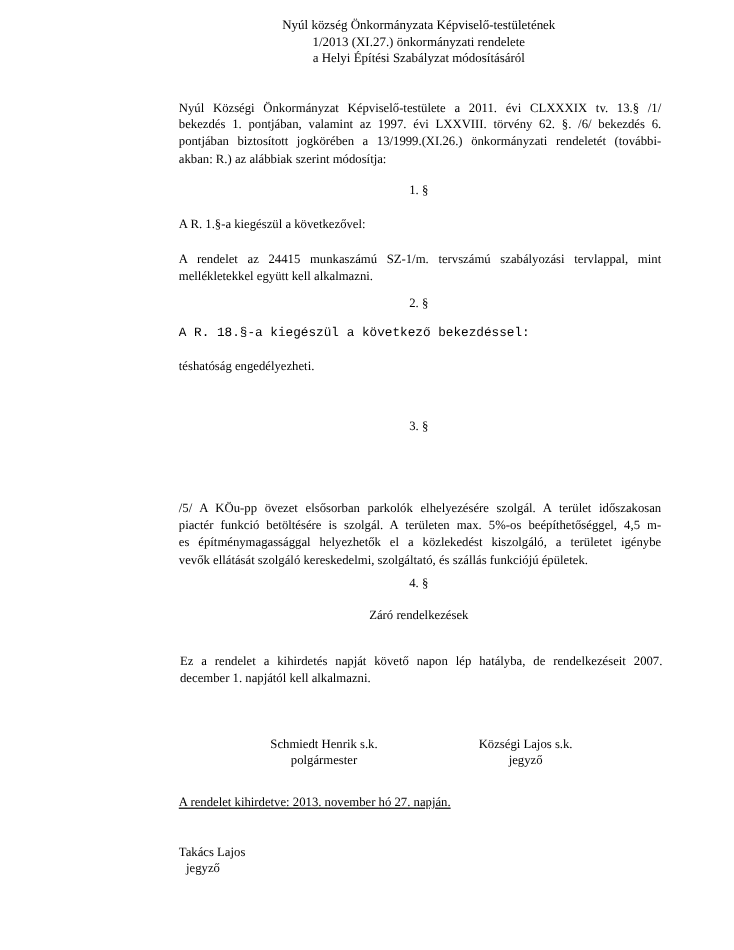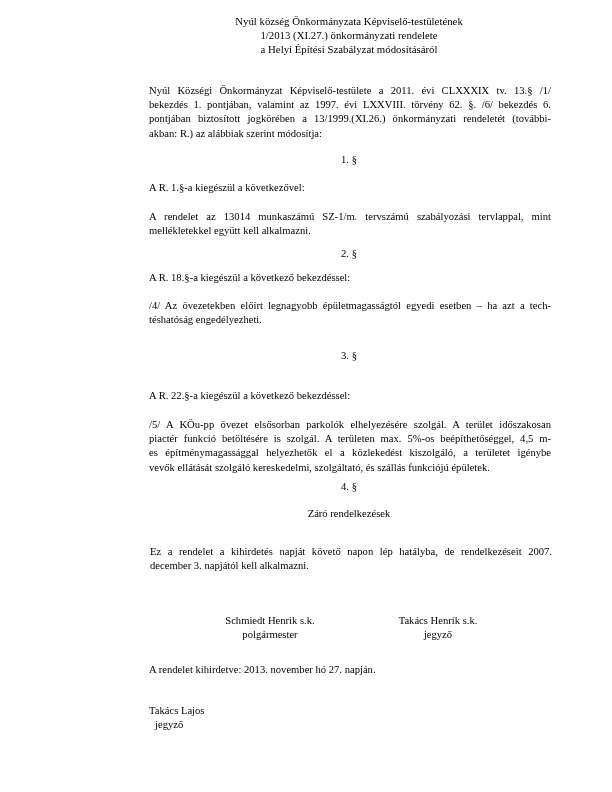--- a/index.html
+++ b/index.html
@@ -28,56 +28,54 @@
   <div class="para" style="top:84px;">
     <span class="line">Nyúl Községi Önkormányzat Képviselő-testülete a 2011. évi CLXXXIX tv. 13.§ /1/</span>
     <span class="line">bekezdés 1. pontjában, valamint az 1997. évi LXXVIII. törvény 62. §. /6/ bekezdés 6.</span>
     <span class="line">pontjában biztosított jogkörében a 13/1999.(XI.26.) önkormányzati rendeletét (további-</span>
     <span class="line last">akban: R.) az alábbiak szerint módosítja:</span>
   </div>
 
   <div class="center" style="top:154px;">1.  §</div>
   <div class="left" style="top:182px;text-align:right;">A R. 1.§-a kiegészül a következővel:</div>
   <div class="para" style="top:210px;">
-    <span class="line">A rendelet az 13014 munkaszámú SZ-1/m. tervszámú szabályozási tervlappal, mint</span>
+    <span class="line">A rendelet az 24415 munkaszámú SZ-1/m. tervszámú szabályozási tervlappal, mint</span>
     <span class="line last">mellékletekkel együtt kell alkalmazni.</span>
   </div>
 
   <div class="center" style="top:248px;">2.  §</div>
-  <div class="left" style="top:272px;">A R. 18.§-a kiegészül a következő bekezdéssel:</div>
+  <div class="left" style="top:272px;font-family:Liberation Mono, monospace;">A R. 18.§-a kiegészül a következő bekezdéssel:</div>
   <div class="para" style="top:299px;">
-    <span class="line">/4/ Az övezetekben előírt legnagyobb épületmagasságtól egyedi esetben – ha azt a tech-</span>
     <span class="line last">téshatóság engedélyezheti.</span>
   </div>
 
   <div class="center" style="top:350px;">3.  §</div>
-  <div class="left" style="top:390px;">A R. 22.§-a kiegészül a következő bekezdéssel:</div>
   <div class="para" style="top:418px;">
     <span class="line">/5/ A KÖu-pp övezet elsősorban parkolók elhelyezésére szolgál. A terület időszakosan</span>
     <span class="line">piactér funkció betöltésére is szolgál. A területen max. 5%-os beépíthetőséggel, 4,5 m-</span>
     <span class="line">es építménymagassággal helyezhetők el a közlekedést kiszolgáló, a területet igénybe</span>
     <span class="line last">vevők ellátását szolgáló kereskedelmi, szolgáltató, és szállás funkciójú épületek.</span>
   </div>
 
   <div class="center" style="top:481px;">4.  §</div>
   <div class="center" style="top:508px;">Záró rendelkezések</div>
   <div class="para" style="top:545px; left:107px;">
     <span class="line">Ez a rendelet a kihirdetés napját követő napon lép hatályba, de rendelkezéseit 2007.</span>
-    <span class="line last">december 3. napjától kell alkalmazni.</span>
+    <span class="line last">december 1. napjától kell alkalmazni.</span>
   </div>
 
   <div class="sig" style="top:614px; left:167px; width:120px;">
     <div>Schmiedt Henrik s.k.</div>
     <div>polgármester</div>
   </div>
   <div class="sig" style="top:614px; left:345px; width:100px;">
-    <div>Takács Henrik s.k.</div>
+    <div>Községi Lajos s.k.</div>
     <div>jegyző</div>
   </div>
 
-  <div class="left" style="top:664px;">A rendelet kihirdetve: 2013. november hó 27. napján.</div>
+  <div class="left" style="top:664px;text-decoration:underline;">A rendelet kihirdetve: 2013. november hó 27. napján.</div>
 
   <div class="left" style="top:704px; line-height:14px;">
     <div>Takács Lajos</div>
     <div style="padding-left:6px;">jegyző</div>
   </div>
 
 </div>
 
 </body></html>

